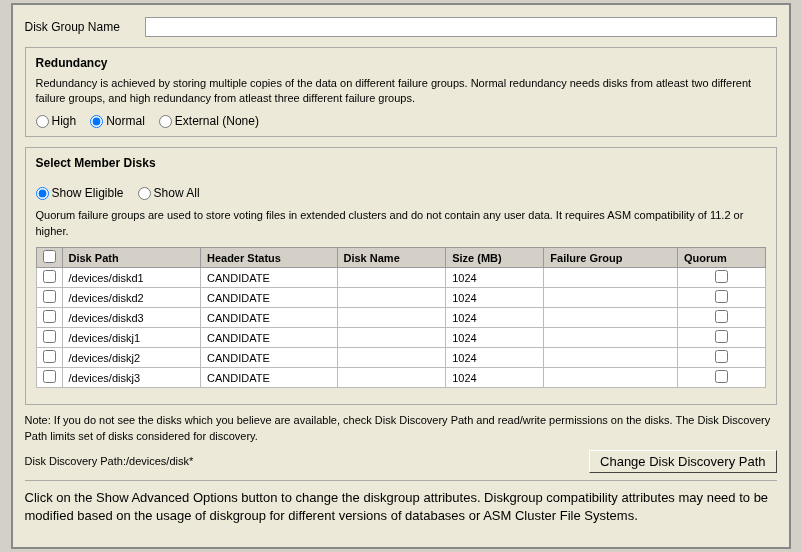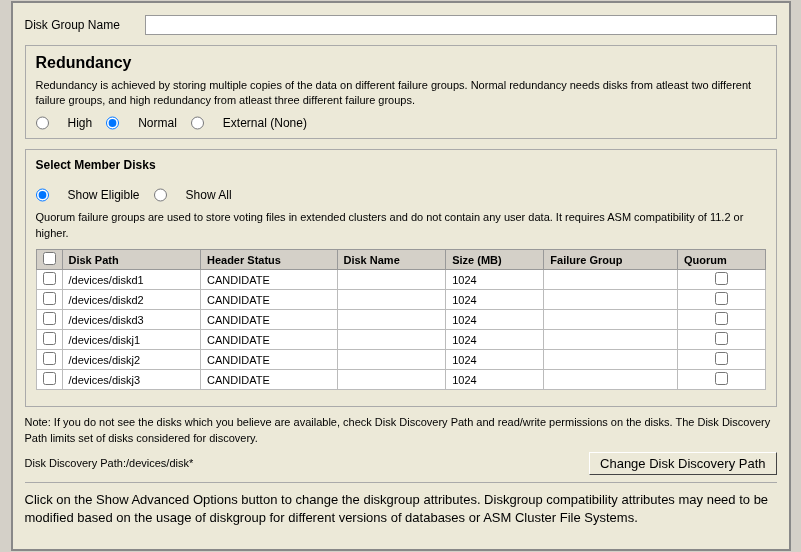--- a/index.html
+++ b/index.html
@@ -36,38 +36,39 @@
       font-size: 12px;
       padding: 1px 4px;
     }
     .group-box {
       border: 1px solid #aaa;
       padding: 8px 10px;
       margin-bottom: 10px;
       background: #ece9d8;
     }
     .group-box-title {
-      font-size: 16px;
+      font-size: 12px;
       font-weight: bold;
       margin-bottom: 6px;
     }
     .redundancy-desc {
       font-size: 11px;
       margin-bottom: 8px;
       line-height: 1.4;
     }
     .radio-row {
       display: flex;
       align-items: center;
       gap: 14px;
       font-size: 12px;
     }
     .radio-item {
       display: flex;
-      gap: 19px;
+      align-items: center;
+      gap: 3px;
       cursor: pointer;
     }
     .select-member-box {
       border: 1px solid #aaa;
       padding: 8px 10px;
       margin-bottom: 8px;
       background: #ece9d8;
     }
     .select-member-title {
       font-size: 12px;

